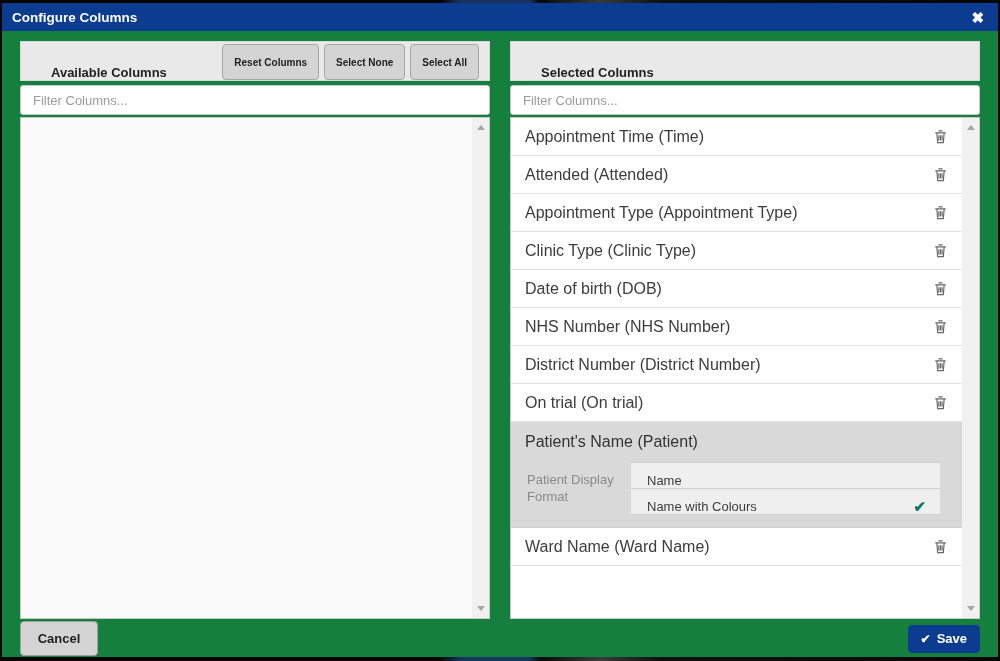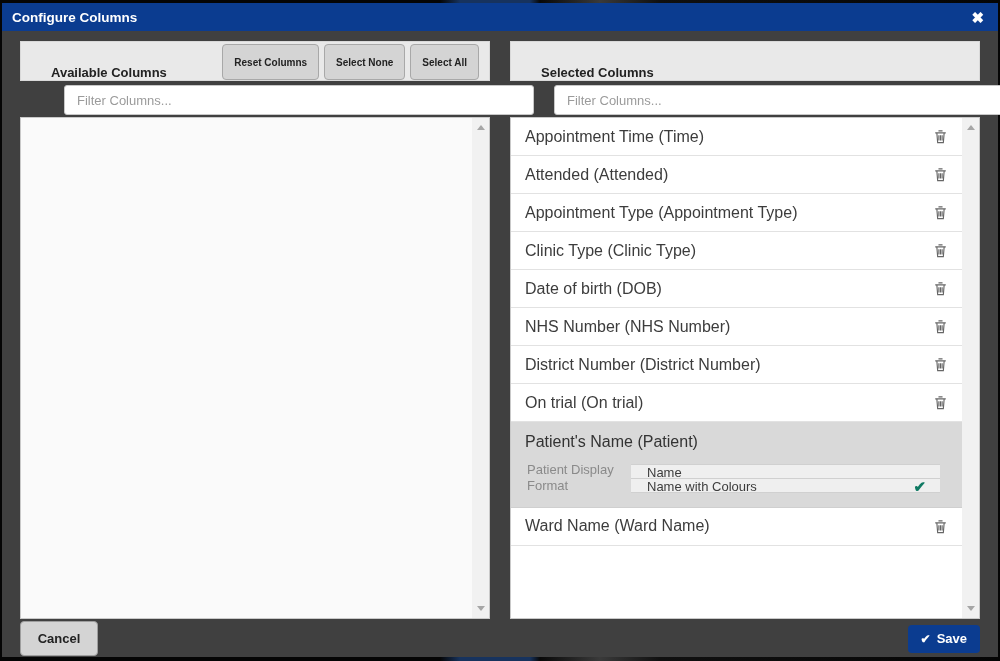--- a/index.html
+++ b/index.html
@@ -5,21 +5,21 @@
   * { margin: 0; padding: 0; box-sizing: border-box; }
   html, body { width: 1000px; height: 661px; overflow: hidden; }
   body {
     font-family: "Liberation Sans", sans-serif;
     background: linear-gradient(90deg, #050505 0%, #050505 44%, #17335e 46%, #17335e 53%,
                 #080808 54%, #3a3a3a 60%, #101010 66%, #050505 100%);
   }
 
   .modal {
     position: absolute; top: 3px; left: 2px; right: 2px; bottom: 4px;
-    background: #404040;
+    background: #15803d;
     display: flex; flex-direction: column;
   }
 
   
   .modal-header {
     height: 28px; flex: 0 0 28px;
     background: #0b3c90;
     display: flex; align-items: center; justify-content: space-between;
     padding: 0 12px 0 10px;
   }
@@ -51,21 +51,21 @@
     font-family: "Liberation Sans", sans-serif;
     font-size: 10px; font-weight: bold; color: #222;
     padding: 0 11px; cursor: pointer; white-space: nowrap;
   }
 
   .filter-input {
     margin-top: 4px; height: 30px; flex: 0 0 30px;
     border: 1px solid #c8c8c8; border-radius: 3px;
     padding: 0 12px; font-size: 13px; color: #333;
     font-family: "Liberation Sans", sans-serif;
-    outline: none; width: 100%; margin-left: 44px;
+    outline: none; width: 100%;
   }
   .filter-input::placeholder { color: #9b9b9b; opacity: 1; }
 
   .list-box {
     margin-top: 2px; height: 502px; flex: 0 0 502px;
     border: 1px solid #c9c9c9;
     display: flex; overflow: hidden;
   }
   .list-content { flex: 1 1 auto; min-width: 0; }
   .list-box.available .list-content { background: #fafafa; }
@@ -94,23 +94,23 @@
   .patient-block { background: #d9d9d9; border-bottom: 1px solid #cfcfcf; padding-bottom: 12px; cursor: pointer; }
   .patient-head { height: 40px; display: flex; align-items: center; padding: 0 14px; }
   .patient-head .row-label { color: #333; }
   .patient-options-row { display: flex; align-items: center; }
   .format-label {
     flex: 0 0 120px; padding-left: 16px;
     font-size: 13px; color: #8a8a8a; line-height: 1.25;
   }
   .options { flex: 1 1 auto; margin-right: 22px; border-top: 1px solid #d0d0d0; }
   .option-row {
-    height: 14px; background: #efefef;
+    height: 26px; background: #efefef;
     border-bottom: 1px solid #d0d0d0;
-    display: flex; align-items: flex-start;
+    display: flex; align-items: flex-end;
     padding: 0 14px 0 16px; cursor: pointer;
   }
   .option-label { flex: 1 1 auto; font-size: 13px; color: #3c3c3c; }
   .check { color: #0f7a63; font-size: 15px; font-weight: bold; line-height: 1; }
 
   
   .modal-footer {
     flex: 0 0 40px;
     display: flex; align-items: center; justify-content: space-between;
     padding: 0 18px 8px 18px; margin-top: 2px;

